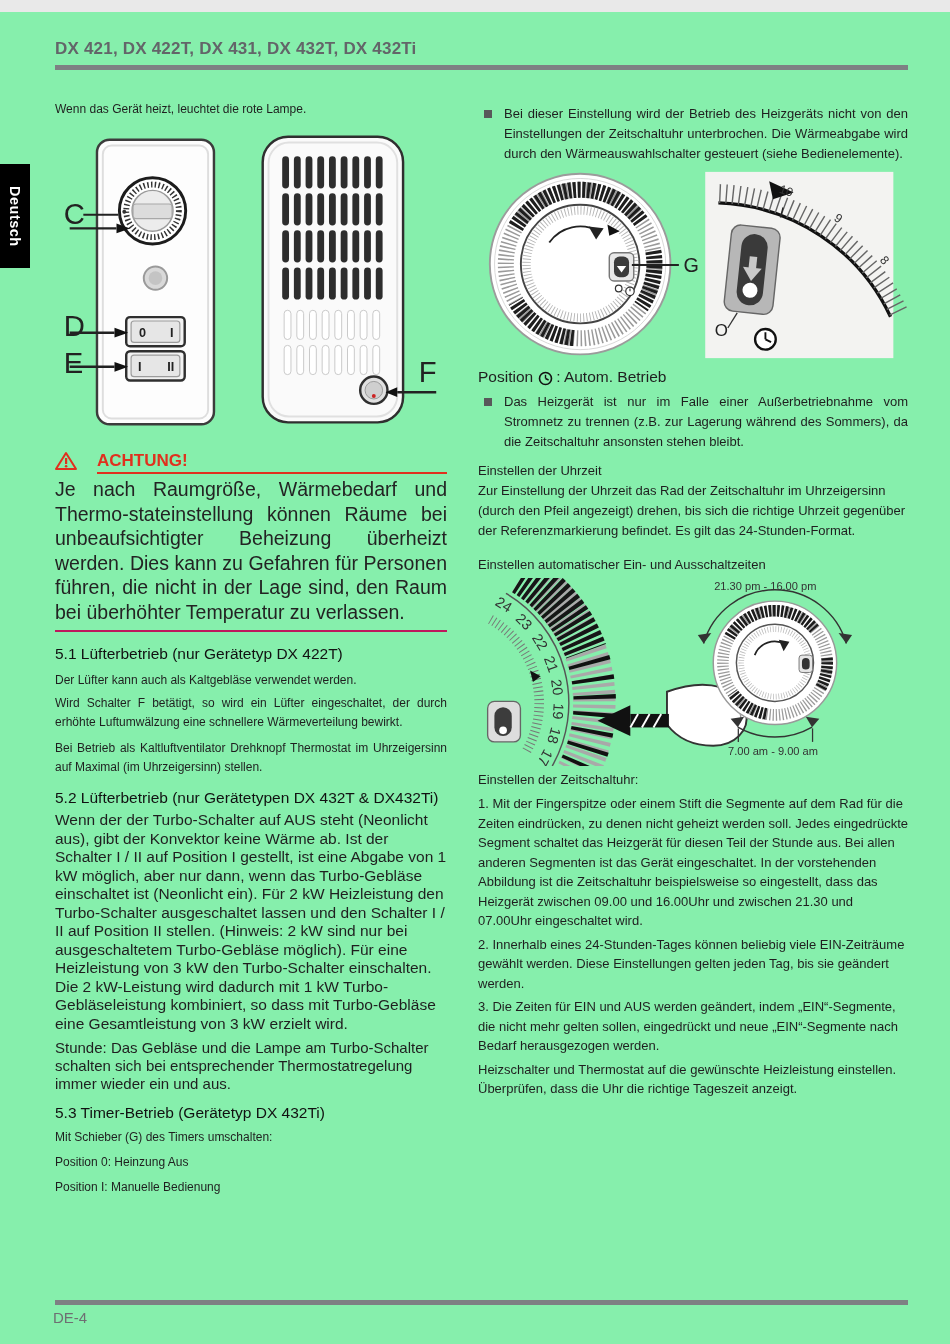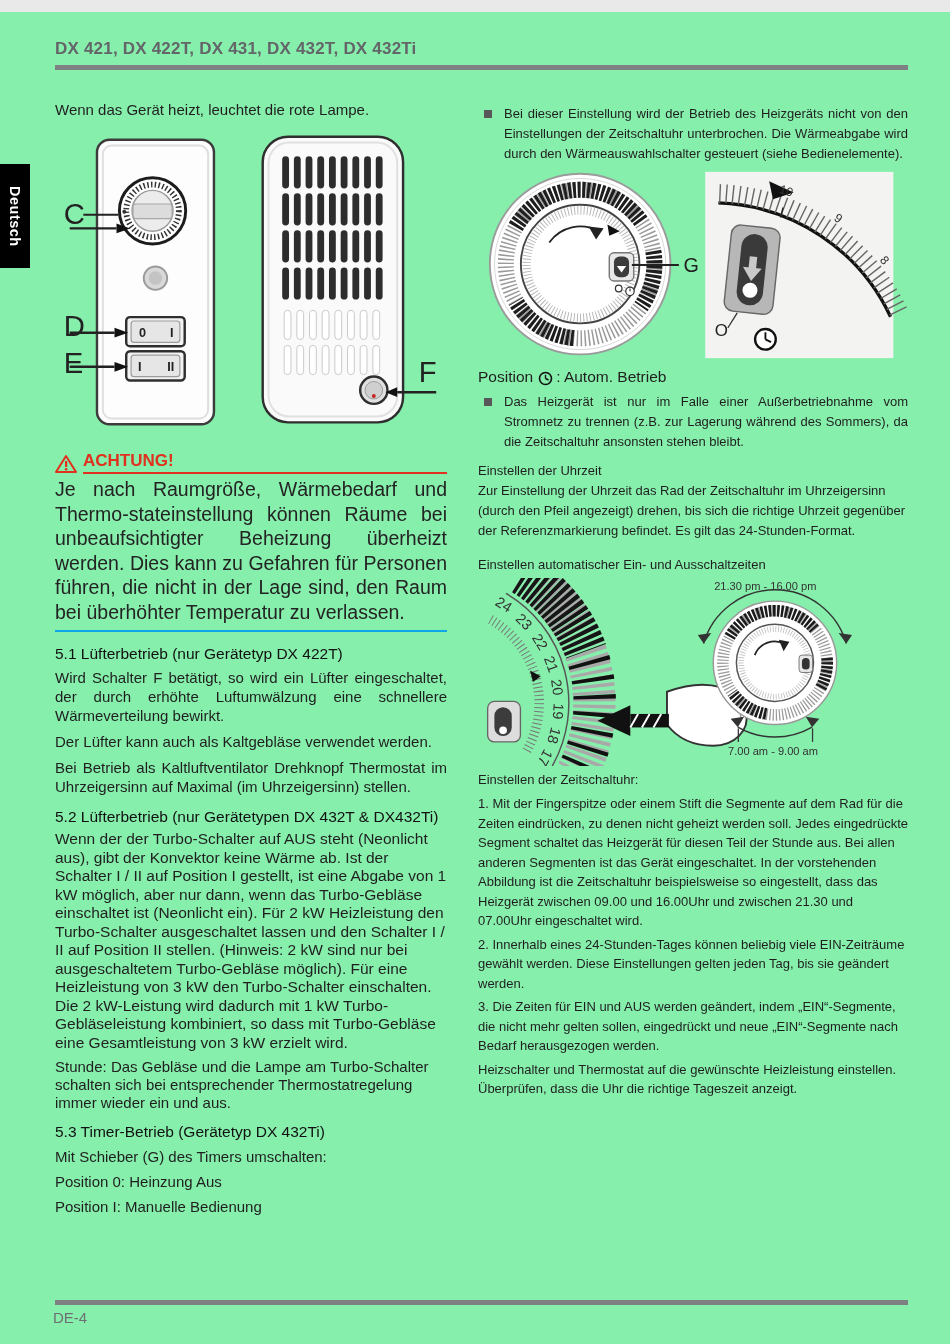--- a/index.html
+++ b/index.html
@@ -10,32 +10,32 @@
   .hdr-rule{position:absolute;left:55px;right:42px;top:53px;height:5px;background:#7e8083;}
   .ftr-rule{position:absolute;left:55px;right:42px;top:1288px;height:5px;background:#7e8083;}
   .ftr-page{position:absolute;left:53px;top:1297px;font-size:15px;color:#6e6f72;}
   
   .lang-tab{position:absolute;left:0;top:152px;width:30px;height:104px;background:#000;
             display:flex;align-items:center;justify-content:center;}
   .lang-tab span{writing-mode:vertical-rl;color:#fff;font-size:14.5px;font-weight:bold;letter-spacing:.5px;}
   
   .col-left{position:absolute;left:55px;top:88px;width:392px;}
   .col-right{position:absolute;left:478px;top:92px;width:430px;}
-  .t15{font-size:15px;line-height:19px;}
+  .t15{font-size:12px;line-height:19px;}
   .rt{font-size:13px;line-height:20px;}
   .just{text-align:justify;}
   .h-sec{font-size:15.5px;line-height:20px;font-weight:normal;color:#111;}
   p{margin:0;}
   
   .warn{margin-top:14px;}
-  .warn-head{display:flex;align-items:flex-end;gap:6px;}
+  .warn-head{display:flex;align-items:flex-start;gap:20px;}
   .warn-title-wrap{flex:1;border-bottom:2px solid #e0301e;padding-bottom:1px;}
   .warn-title{color:#e0301e;font-weight:bold;font-size:17px;}
   .warn-body{font-size:19.5px;line-height:24.5px;color:#232323;margin-top:3px;
-             border-bottom:2px solid #0ea5e9;padding-bottom:6px;}
+             border-bottom:2px solid #be185d;padding-bottom:6px;}
   
   .bullet{display:flex;margin-top:4px;}
   .bullet .sq{flex:none;width:8px;height:8px;background:#58585a;margin:6px 12px 0 6px;}
   .bullet .btxt{flex:1;}
   
   .pos-line{display:flex;align-items:flex-end;margin-top:8px;font-size:15.5px;}
   .pos-line .clock{margin:0 3px 0 5px;}
   
   .fig{line-height:0;}
   svg text{font-family:"Liberation Sans",sans-serif;}
@@ -158,22 +158,22 @@
           <circle cx="11.1" cy="15.3" r="1.3" fill="#e0301e"></circle>
         </svg>
         <div class="warn-title-wrap">
           <span class="warn-title">ACHTUNG!</span>
         </div>
       </div>
       <p class="warn-body just">Je nach Raumgröße, Wärmebedarf und Thermo-stateinstellung können Räume bei unbeaufsichtigter Beheizung überheizt werden. Dies kann zu Gefahren für Personen führen, die nicht in der Lage sind, den Raum bei überhöhter Temperatur zu verlassen.</p>
     </div>
 
     <p class="h-sec" style="margin-top:12px">5.1 Lüfterbetrieb (nur Gerätetyp DX 422T)</p>
+    <p class="t15 just" style="margin-top:7px">Der Lüfter kann auch als Kaltgebläse verwendet werden.</p>
     <p class="t15 just" style="margin-top:4px">Wird Schalter F betätigt, so wird ein Lüfter eingeschaltet, der durch erhöhte Luftumwälzung eine schnellere Wärmeverteilung bewirkt.</p>
-    <p class="t15 just" style="margin-top:7px">Der Lüfter kann auch als Kaltgebläse verwendet werden.</p>
     <p class="t15 just" style="margin-top:7px">Bei Betrieb als Kaltluftventilator Drehknopf Thermostat im Uhrzeigersinn auf Maximal (im Uhrzeigersinn) stellen.</p>
 
     <p class="h-sec" style="margin-top:11px">5.2 Lüfterbetrieb (nur Gerätetypen DX 432T &amp; DX432Ti)</p>
     <p style="margin-top:3px;font-size:15.5px;line-height:18.5px">Wenn der der Turbo-Schalter auf AUS steht (Neonlicht aus), gibt der Konvektor keine Wärme ab. Ist der Schalter I / II auf Position I gestellt, ist eine Abgabe von 1 kW möglich, aber nur dann, wenn das Turbo-Gebläse einschaltet ist (Neonlicht ein). Für 2 kW Heizleistung den Turbo-Schalter ausgeschaltet lassen und den Schalter I / II auf Position II stellen. (Hinweis: 2 kW sind nur bei ausgeschaltetem Turbo-Gebläse möglich). Für eine Heizleistung von 3 kW den Turbo-Schalter einschalten. Die 2 kW-Leistung wird dadurch mit 1 kW Turbo-Gebläseleistung kombiniert, so dass mit Turbo-Gebläse eine Gesamtleistung von 3 kW erzielt wird.</p>
     <p style="margin-top:6px;font-size:15px;line-height:18px">Stunde: Das Gebläse und die Lampe am Turbo-Schalter schalten sich bei entsprechender Thermostatregelung immer wieder ein und aus.</p>
 
     <p class="h-sec" style="margin-top:10px">5.3 Timer-Betrieb (Gerätetyp DX 432Ti)</p>
     <p class="t15" style="margin-top:5px">Mit Schieber (G) des Timers umschalten:</p>
     <p class="t15" style="margin-top:6px">Position 0: Heinzung Aus</p>
     <p class="t15" style="margin-top:6px">Position I: Manuelle Bedienung</p>

